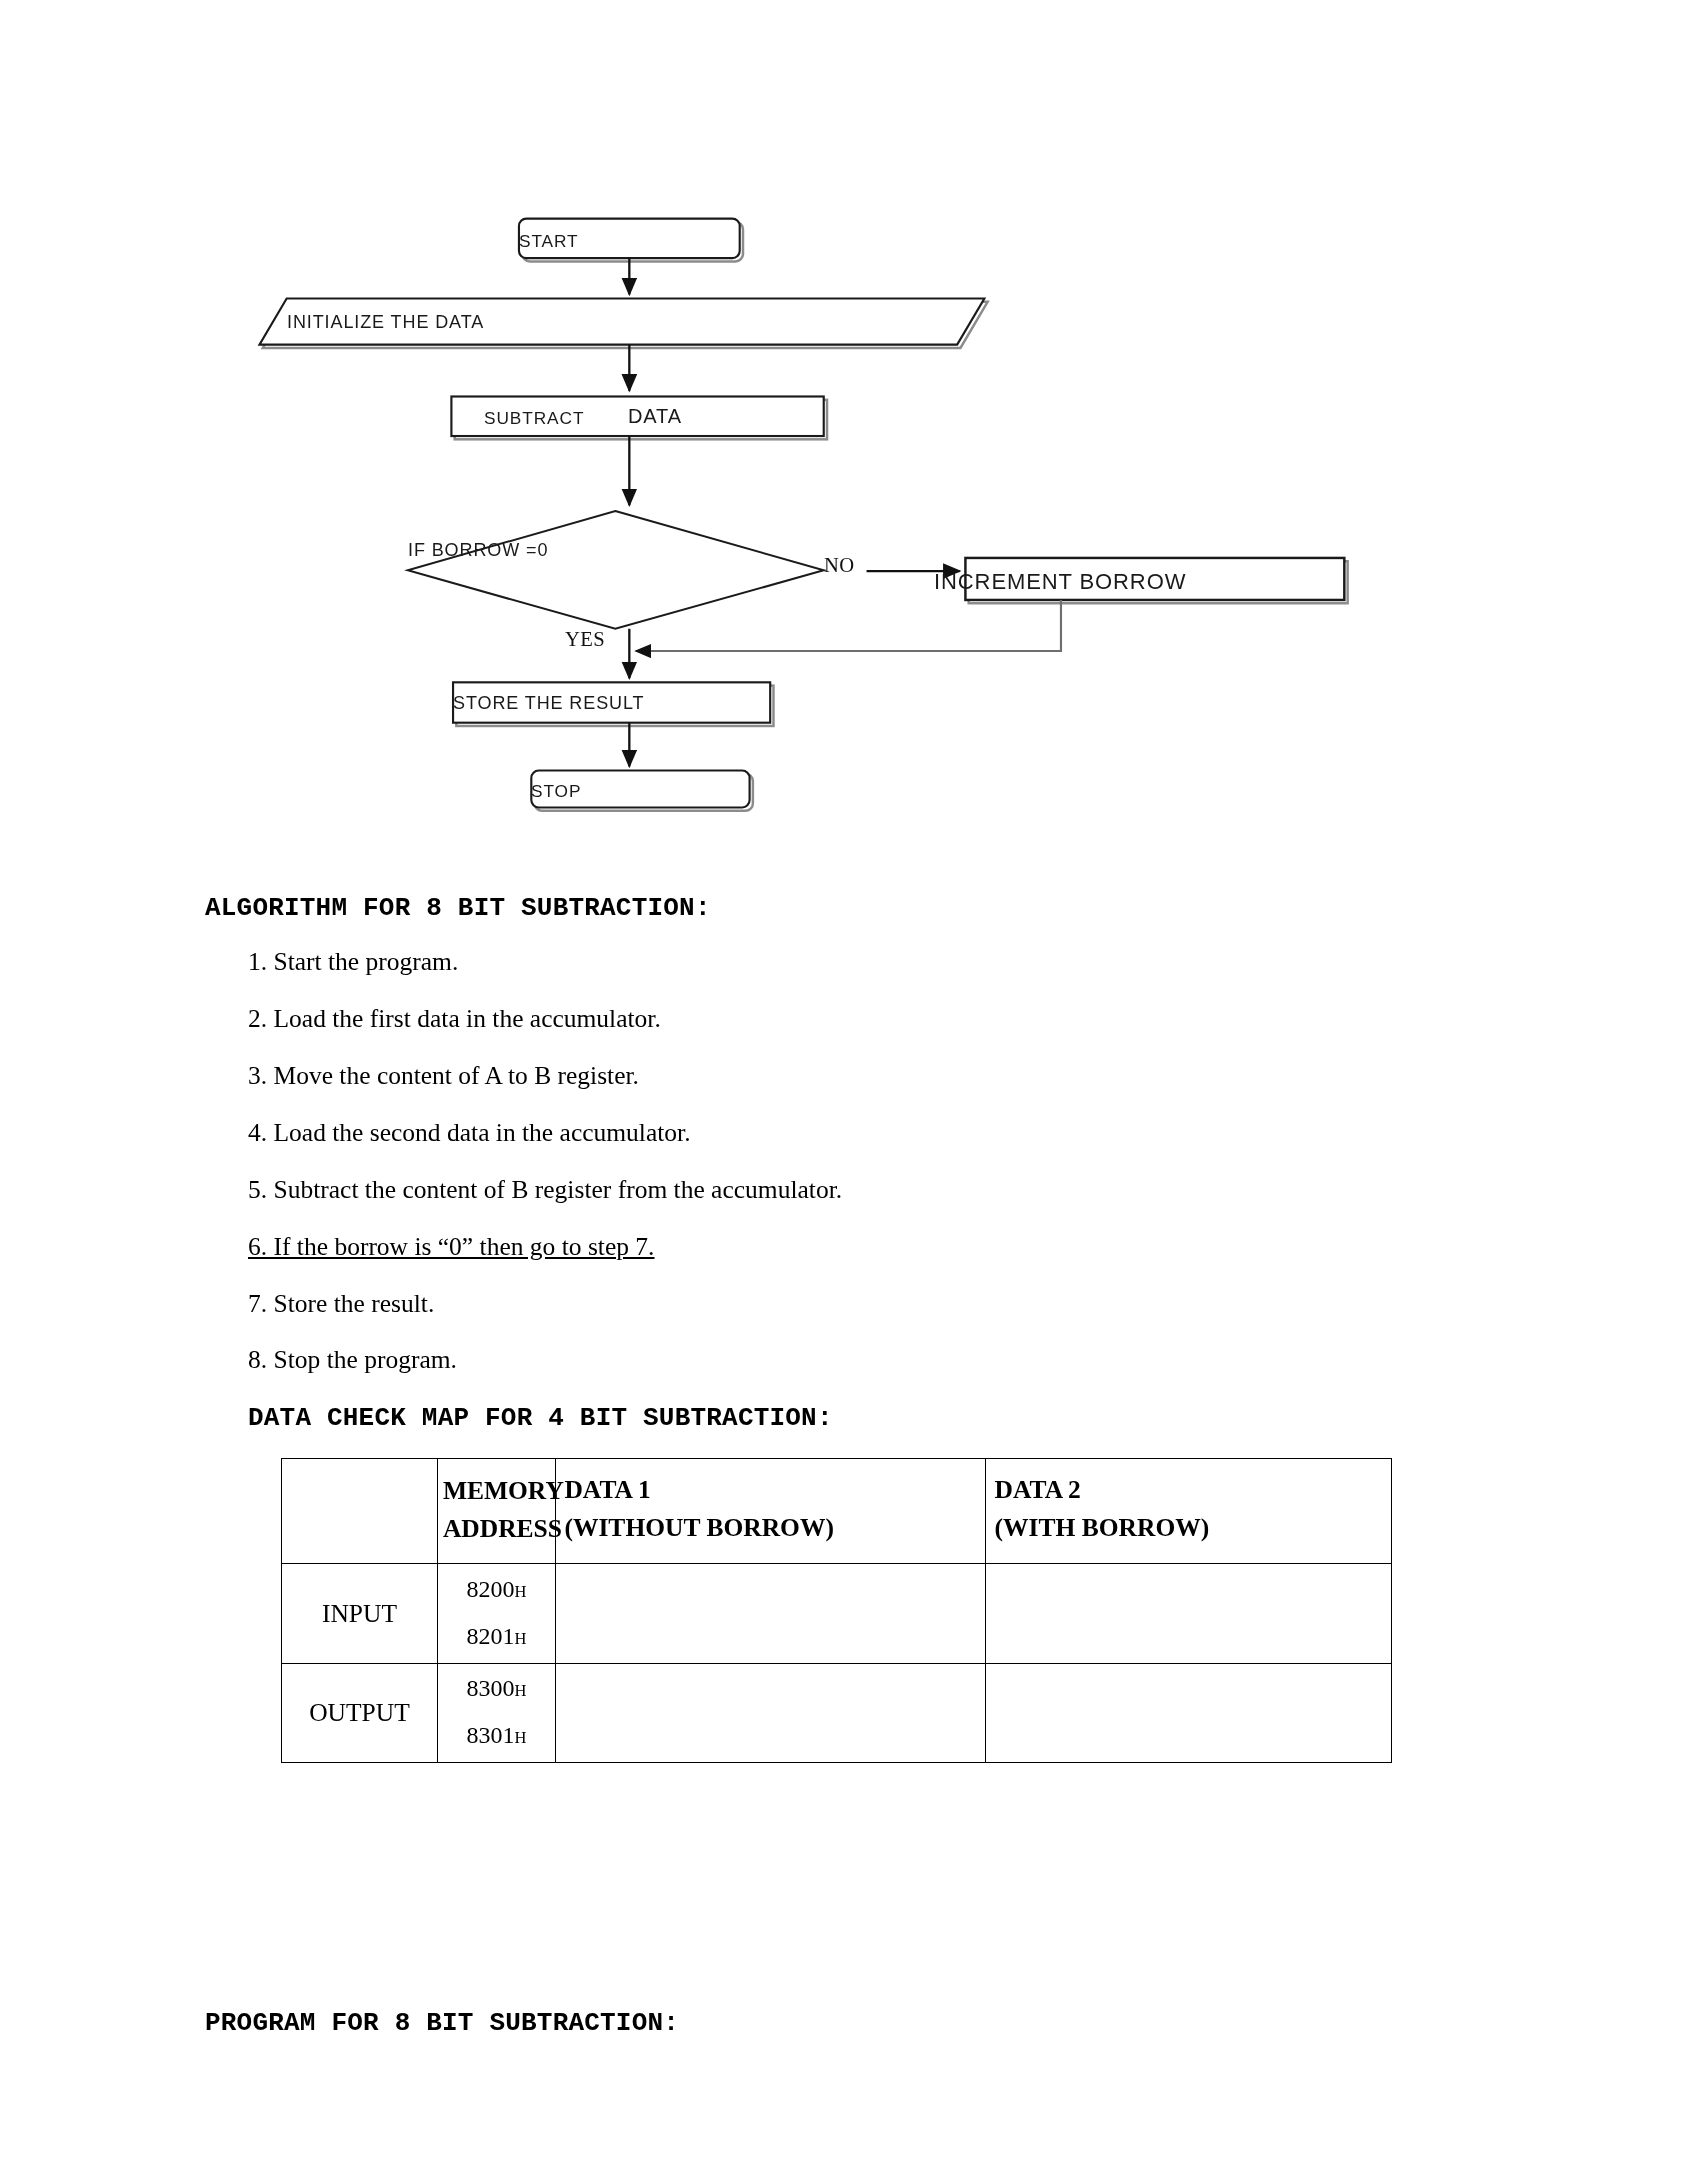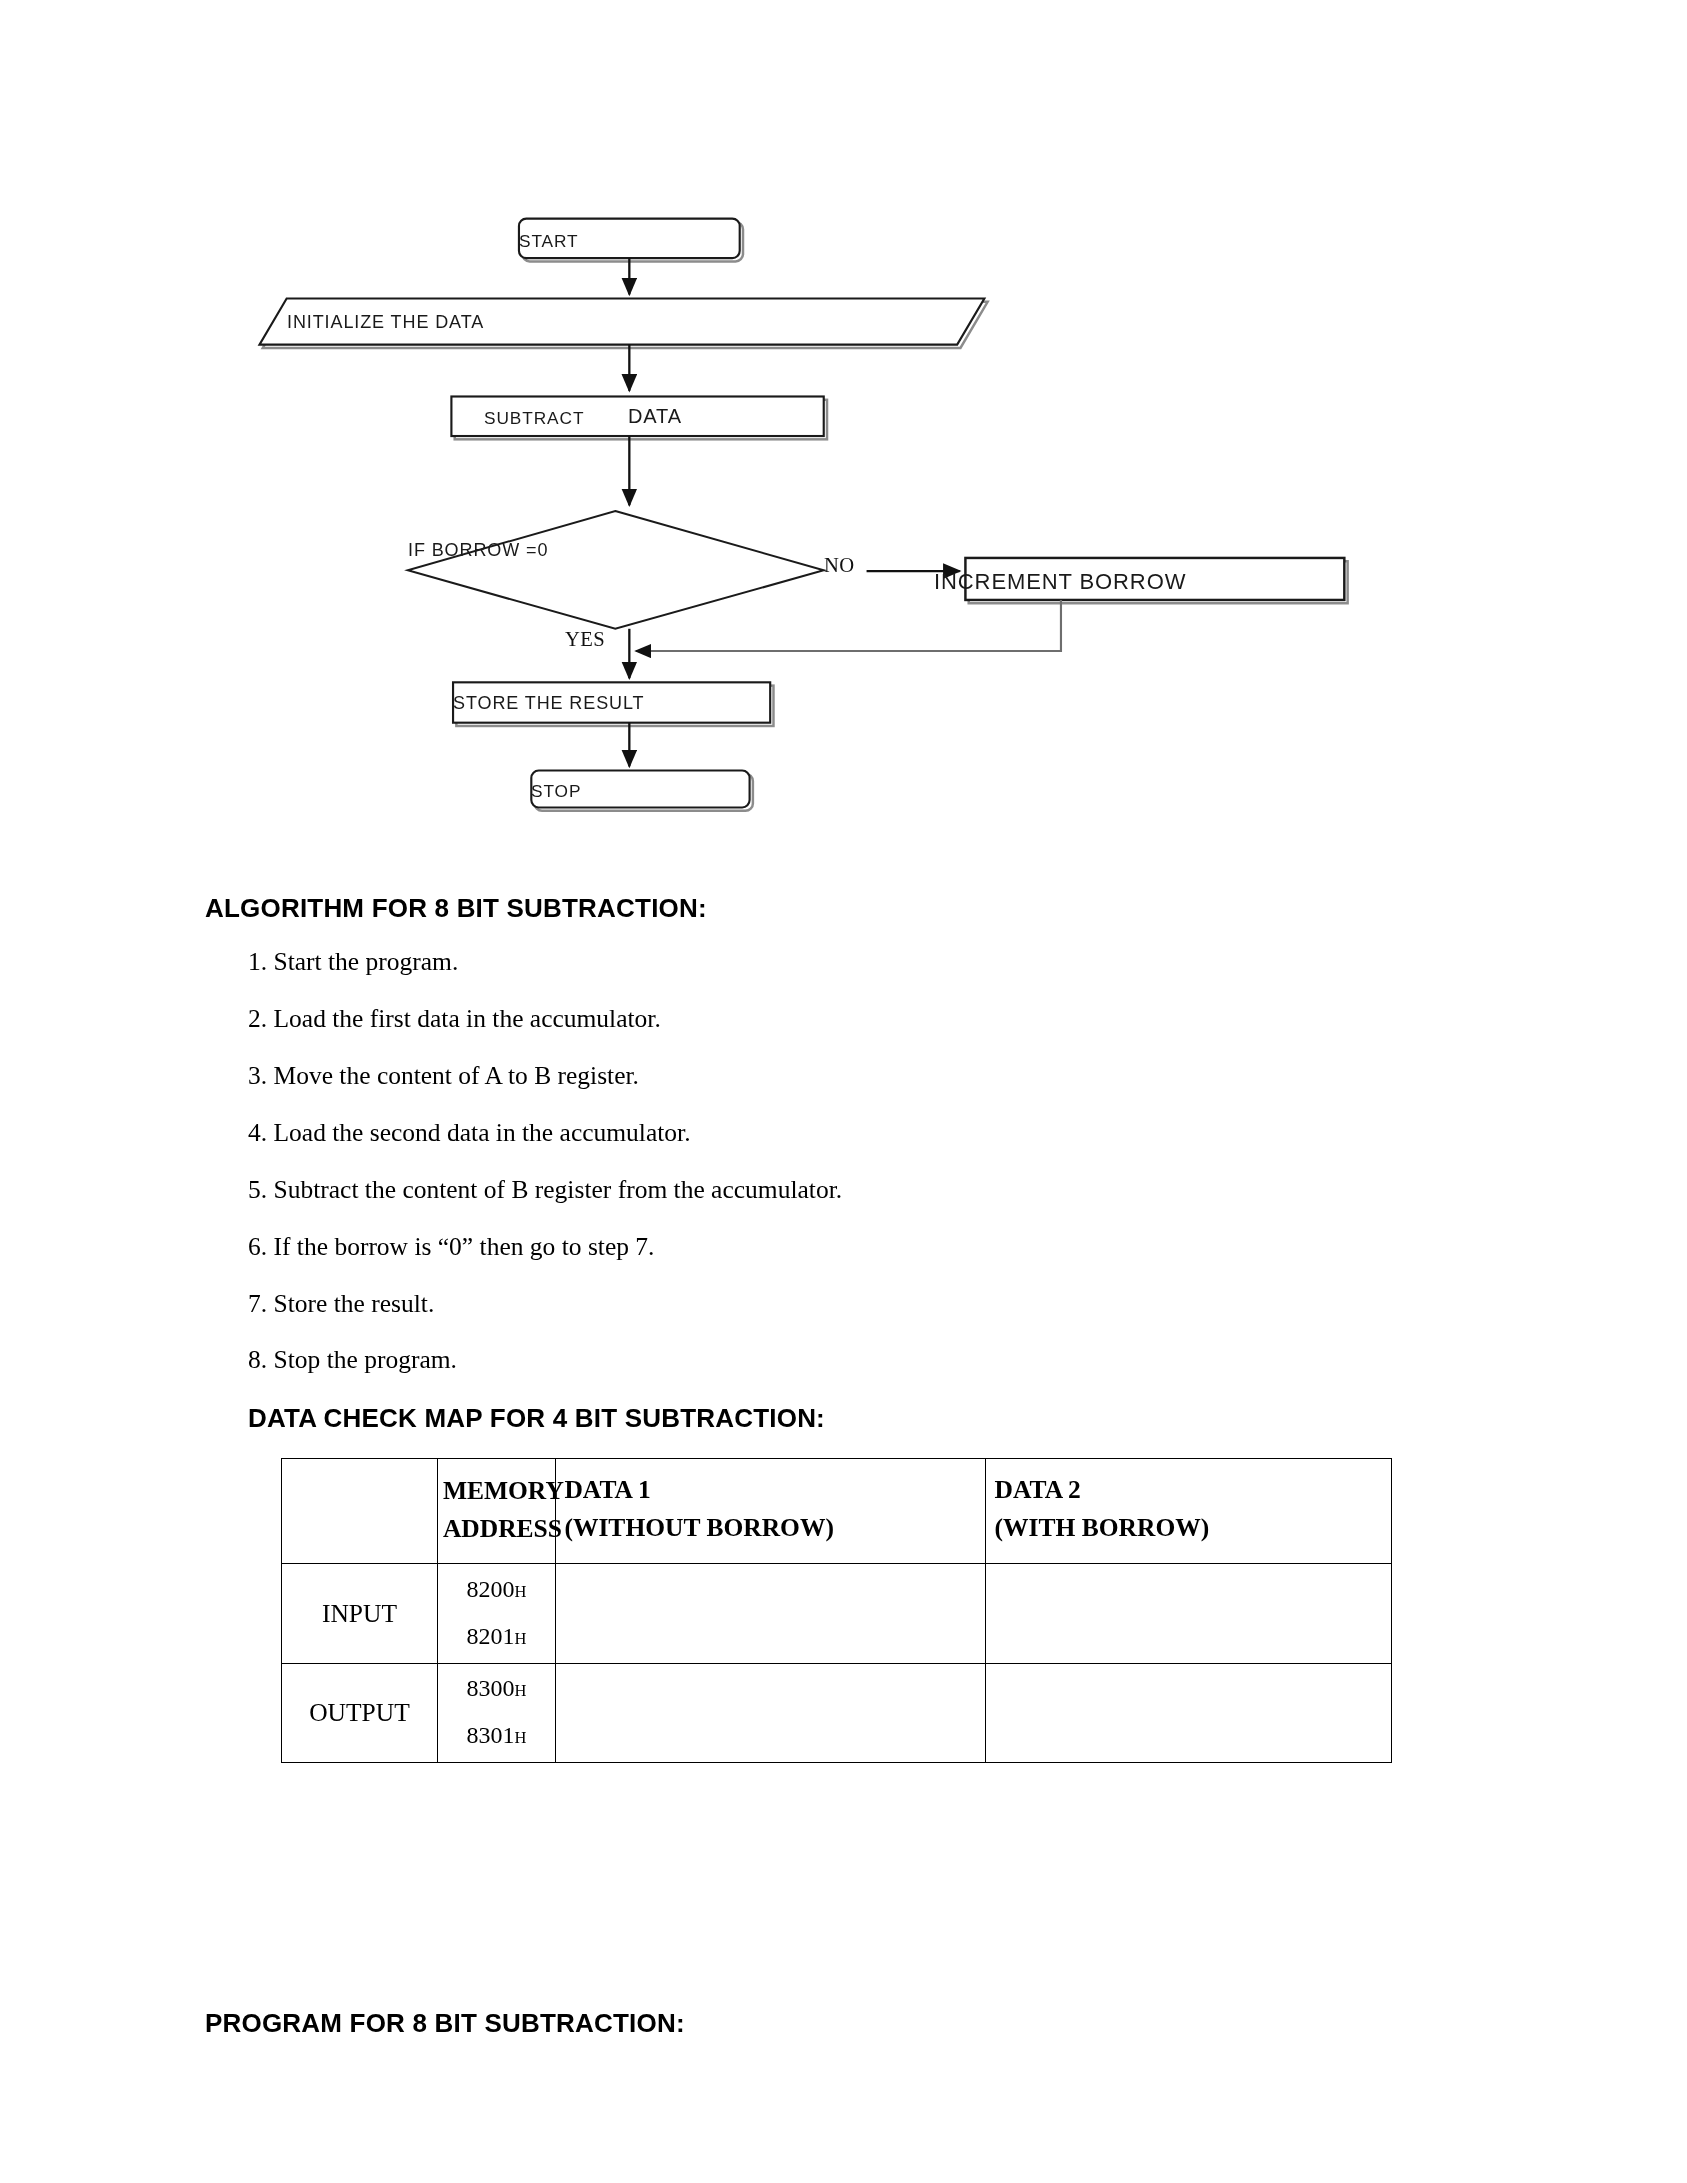--- a/index.html
+++ b/index.html
@@ -44,21 +44,21 @@
     font-family: "Liberation Serif", "DejaVu Serif", serif;
     color: #111111;
     white-space: nowrap;
     font-size: 20.6px;
     letter-spacing: 0.4px;
   }
 
   
   .doc-heading {
     position: absolute;
-    font-family: Liberation Sans, sans-serif;
+    font-family: Liberation Mono, monospace;
     font-weight: bold;
     font-size: 26px;
     color: #000000;
     white-space: nowrap;
     letter-spacing: 0.2px;
   }
   .algo-step {
     position: absolute;
     font-family: "Liberation Serif", "DejaVu Serif", serif;
     font-size: 25.5px;
@@ -193,21 +193,21 @@
 </div>
 
 <div>
   <div class="doc-heading" style="left:205px; top:893px;">ALGORITHM FOR 8 BIT SUBTRACTION:</div>
 
   <div class="algo-step" style="left:248px; top:947px;text-align:center;">1. Start the program.</div>
   <div class="algo-step" style="left:248px; top:1004px;">2. Load the first data in the accumulator.</div>
   <div class="algo-step" style="left:248px; top:1061px;">3. Move the content of A to B register.</div>
   <div class="algo-step" style="left:248px; top:1118px;">4. Load the second data in the accumulator.</div>
   <div class="algo-step" style="left:248px; top:1175px;">5. Subtract the content of B register from the accumulator.</div>
-  <div class="algo-step" style="left:248px; top:1232px;">6. If the borrow is “0” then go to step 7.</div>
+  <div class="algo-step" style="left:248px; top:1232px;text-decoration:underline;">6. If the borrow is “0” then go to step 7.</div>
   <div class="algo-step" style="left:248px; top:1289px;">7. Store the result.</div>
   <div class="algo-step" style="left:248px; top:1345px;">8. Stop the program.</div>
 </div>
 
 <div>
   <div class="doc-heading" style="left:248px; top:1403px;">DATA CHECK MAP FOR 4 BIT SUBTRACTION:</div>
 
   <table id="datamap-table">
     <colgroup>
       <col class="col-rowlabel">

